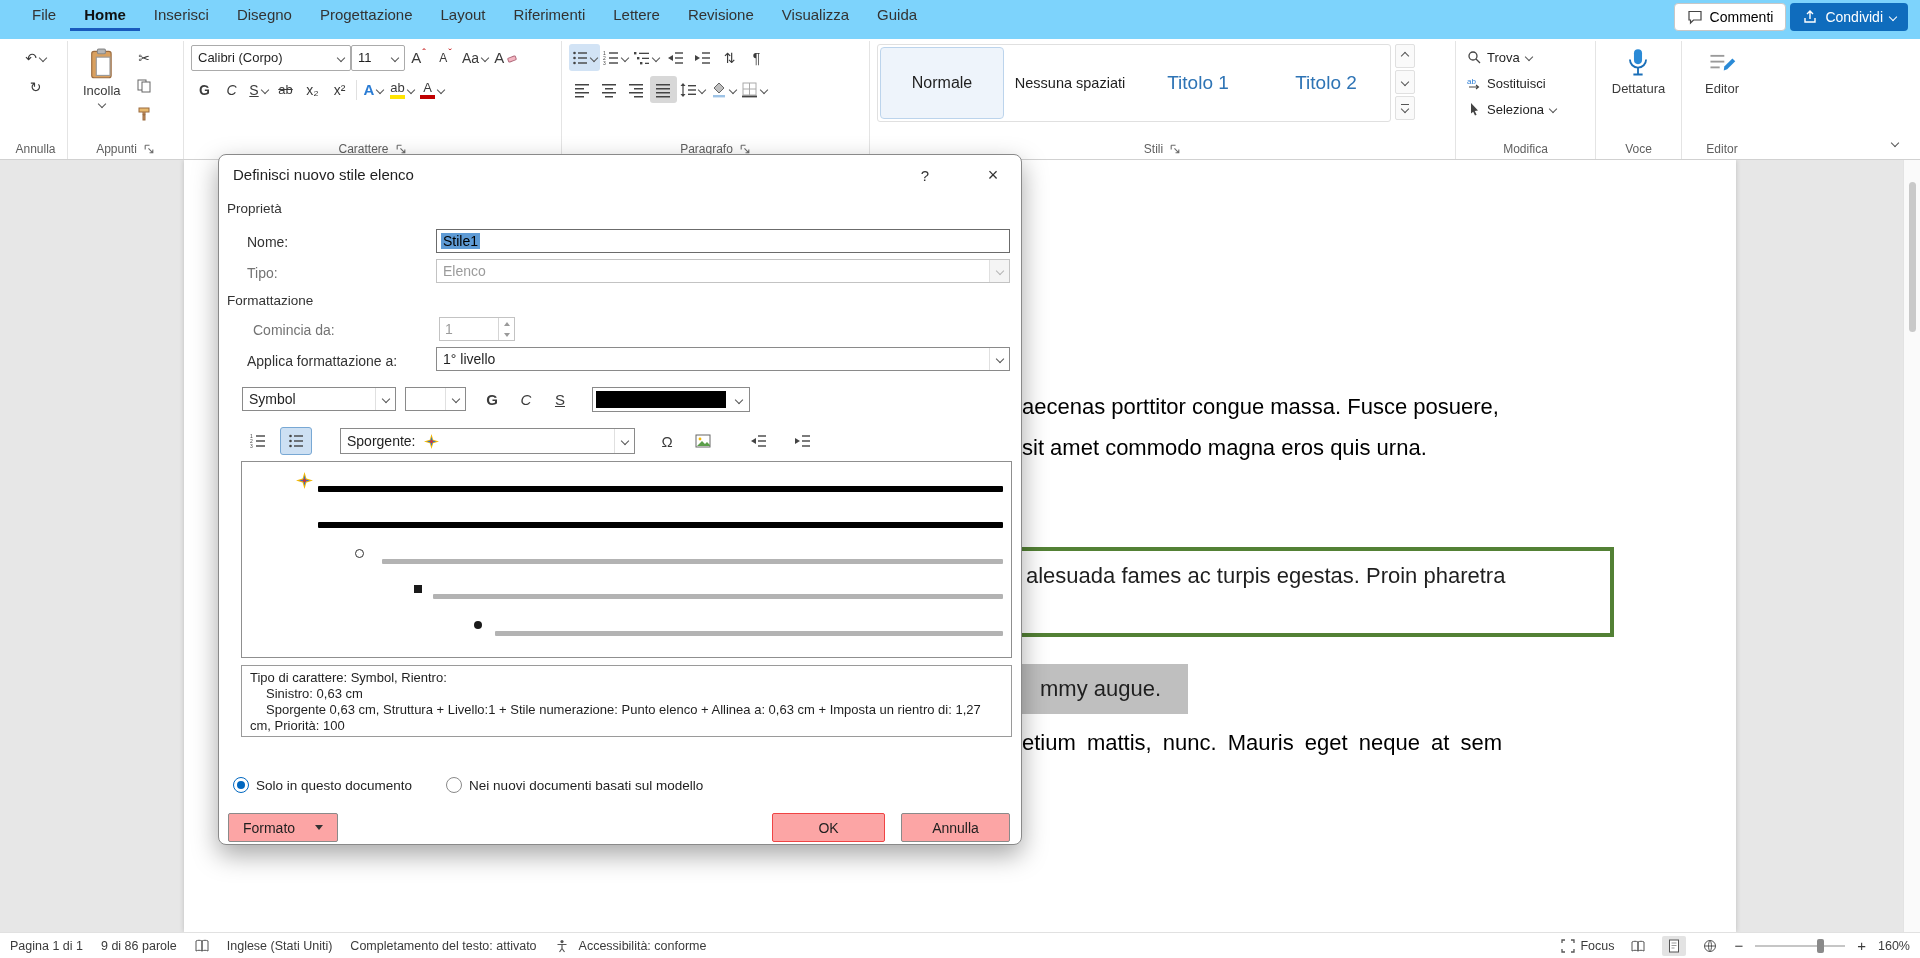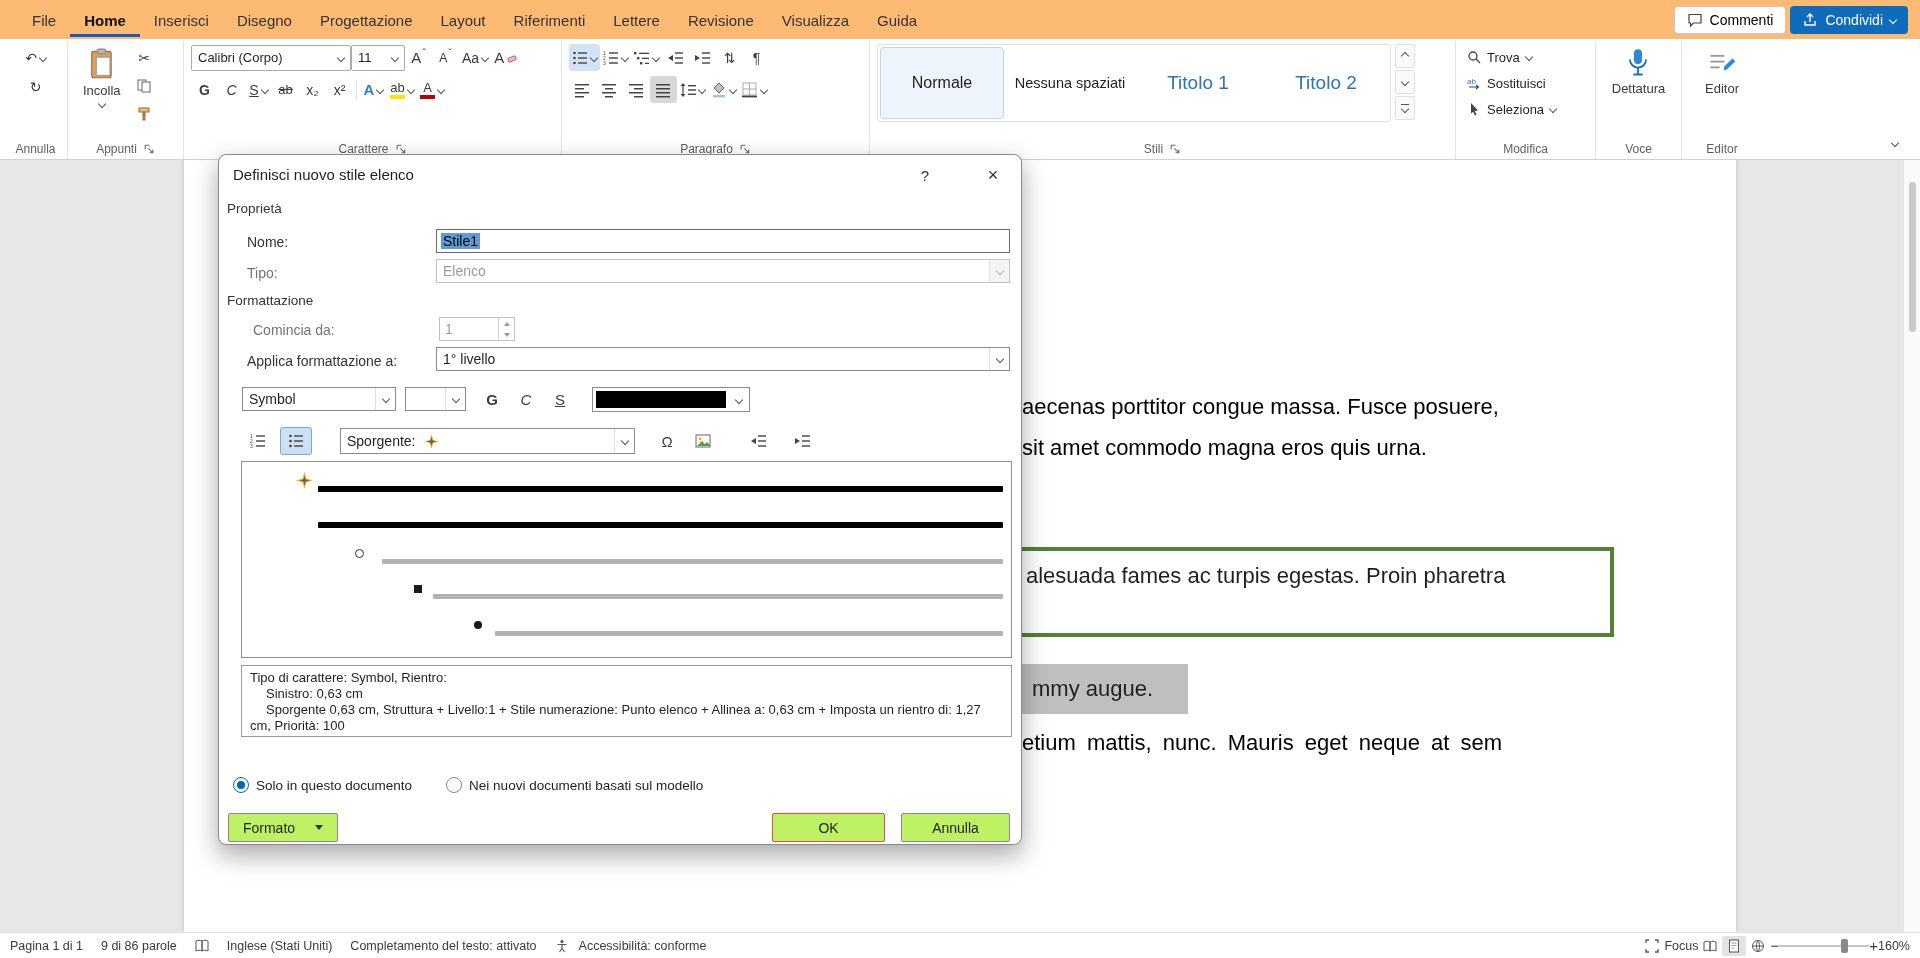--- a/index.html
+++ b/index.html
@@ -8,21 +8,21 @@
 .app{position:relative;width:1920px;height:958px;display:flex;flex-direction:column}
 
 .chev{display:inline-block;width:6px;height:6px;border-right:1.4px solid #555;border-bottom:1.4px solid #555;transform:rotate(45deg);flex:none}
 .chev.up{transform:rotate(-135deg)}
 .chev.wh{border-color:#fff}
 .chev.dis{border-color:#b5b5b5}
 .tri-dn{display:inline-block;width:0;height:0;border-left:4px solid transparent;border-right:4px solid transparent;border-top:5px solid #333}
 .tri-up-s{width:0;height:0;border-left:3px solid transparent;border-right:3px solid transparent;border-bottom:4px solid #9a9a9a}
 .tri-dn-s{width:0;height:0;border-left:3px solid transparent;border-right:3px solid transparent;border-top:4px solid #9a9a9a}
 
-.tabsrow{height:39px;display:flex;align-items:center;padding:16px 12px;background:#fdba74;flex:none}
+.tabsrow{height:39px;display:flex;align-items:flex-end;padding:8px 12px;background:#7dd3fc;flex:none}
 .tabs{display:flex;margin-left:6px}
 .tab{padding:9px 14px 8px;font-size:15px;color:#333;cursor:pointer;white-space:nowrap}
 .tab.active{font-weight:700;color:#111;box-shadow:inset 0 -3px 0 #185abd}
 .tr-right{margin-left:auto;display:flex;align-items:center;gap:4px}
 .commenti{display:flex;align-items:center;gap:7px;border:1px solid #c7c7c7;background:#fff;border-radius:4px;padding:5px 12px;font-size:14px;font-family:inherit;cursor:pointer}
 .condividi{display:flex;align-items:center;gap:7px;border:none;background:#0f6cbd;color:#fff;border-radius:4px;padding:6px 12px;font-size:14px;font-family:inherit;cursor:pointer}
 
 .ribbon{height:121px;display:flex;border-bottom:1px solid #d1d1d1;padding:2px 4px 0;position:relative;flex:none;background:#fff}
 .group{display:flex;flex-direction:column;padding:3px 7px 0;border-right:1px solid #e4e4e4;flex:none}
 .gc{flex:1}
@@ -61,21 +61,21 @@
 .morebar{width:8px;height:1.5px;background:#555}
 
 .mrow{display:flex;align-items:center;gap:6px;height:26px;padding:0 4px;font-size:13px;border-radius:3px;cursor:pointer}
 
 .collapse-chev{position:absolute;right:14px;bottom:6px;width:22px;height:20px;display:flex;align-items:center;justify-content:center;cursor:pointer}
 
 .docarea{flex:1;position:relative;background:#e7e7e7;overflow:hidden}
 .page{position:absolute;left:184px;top:0;width:1552px;height:100%;background:#fff;box-shadow:0 0 5px rgba(0,0,0,.18)}
 .dline{position:absolute;font-size:22px;color:#000;white-space:nowrap}
 .greenbox{position:absolute;left:700px;top:387px;width:730px;height:90px;background:#fff;border:4px solid #538135;padding:12px 0 0 138px;font-size:22px;white-space:nowrap}
-.grayline{position:absolute;left:838px;top:504px;width:166px;height:50px;background:#bfbfbf;display:flex;align-items:center;font-size:22px;padding-left:10px;white-space:nowrap}
+.grayline{position:absolute;left:838px;top:504px;width:166px;height:50px;background:#bfbfbf;display:flex;align-items:center;font-size:22px;padding-left:18px;white-space:nowrap}
 .vscroll{position:absolute;right:0;top:0;width:17px;height:100%;background:#fafafa;border-left:1px solid #e3e3e3}
 .vthumb{position:absolute;left:5px;top:22px;width:7px;height:150px;background:#c9c9c9;border-radius:4px}
 
 .dialog{position:absolute;left:218px;top:154px;width:804px;height:691px;background:#fff;border:1px solid #8a8a8a;border-radius:8px;box-shadow:0 10px 26px rgba(0,0,0,.35);z-index:50;font-size:14px}
 .dlg-title{position:absolute;left:14px;top:11px;font-size:15px;color:#1f1f1f}
 .dlg-help{position:absolute;right:82px;top:7px;width:28px;height:26px;border:none;background:transparent;font-size:15px;color:#333;cursor:pointer;font-family:inherit}
 .dlg-close{position:absolute;right:12px;top:7px;width:32px;height:26px;border:none;background:transparent;font-size:18px;color:#333;cursor:pointer;font-family:inherit}
 .dsec{position:absolute;left:8px;font-size:13.5px;color:#333}
 .dlabel{position:absolute;font-size:14px;color:#333;white-space:nowrap}
 .dlabel.dis{color:#737373}
@@ -102,26 +102,26 @@
 .pcirc{position:absolute;width:9px;height:9px;border:1.6px solid #333;border-radius:50%}
 .psq{position:absolute;width:8px;height:8px;background:#1a1a1a}
 .pdot{position:absolute;width:8px;height:8px;border-radius:50%;background:#1a1a1a}
 .descbox{position:absolute;left:22px;top:510px;width:771px;height:72px;border:1px solid #9a9a9a;background:#fff;padding:4px 8px;font-size:13px;line-height:16px;color:#1f1f1f;overflow:hidden}
 .descbox .ind{padding-left:16px}
 .radiorow{position:absolute;left:14px;top:622px;display:flex;align-items:center;gap:10px;font-size:13.5px}
 .radio{width:16px;height:16px;border:1px solid #8a8a8a;border-radius:50%;background:#fff;flex:none}
 .radio.on{border:1px solid #0067c0;position:relative}
 .radio.on::after{content:"";position:absolute;inset:3px;border-radius:50%;background:#0067c0}
 .radlbl{display:flex;align-items:center;gap:7px;cursor:pointer}
-.dbtn{position:absolute;top:658px;height:29px;border:1px solid #8a8a8a;background:#bef264;border-radius:2px;font-size:14px;font-family:inherit;display:flex;align-items:center;justify-content:center;gap:20px;cursor:pointer;color:#1f1f1f}
+.dbtn{position:absolute;top:658px;height:29px;border:1px solid #8a8a8a;background:#fca5a5;border-radius:2px;font-size:14px;font-family:inherit;display:flex;align-items:center;justify-content:center;gap:20px;cursor:pointer;color:#1f1f1f}
 .dbtn.primary{border:1px solid #ef4444}
 
 .statusbar{height:26px;flex:none;background:#fff;border-top:1px solid #e1e1e1;display:flex;align-items:center;gap:18px;padding:0 10px;font-size:12.5px;color:#3b3b3b}
 .sbi{display:flex;align-items:center;gap:5px;cursor:pointer;white-space:nowrap}
-.sb-right{margin-left:auto;display:flex;align-items:center;gap:0}
+.sb-right{margin-left:auto;display:flex;align-items:center;gap:12px}
 .viewbtn{width:24px;height:20px;display:flex;align-items:center;justify-content:center;border-radius:2px;cursor:pointer}
 .viewbtn.on{background:#e3e3e3}
 .zoombtn{border:none;background:transparent;font-size:15px;color:#3b3b3b;cursor:pointer;font-family:inherit}
 .slider{width:90px;height:2px;background:#c6c6c6;position:relative;cursor:pointer}
 .sthumb{position:absolute;left:62px;top:-6px;width:7px;height:14px;background:#8a8a8a;border-radius:2px}
 .ic16{width:16px;height:16px;flex:none}
 .ic14{width:14px;height:14px;flex:none}
 .launcher{width:12px;height:12px;display:inline-flex;cursor:pointer}
 </style>
 </head>

